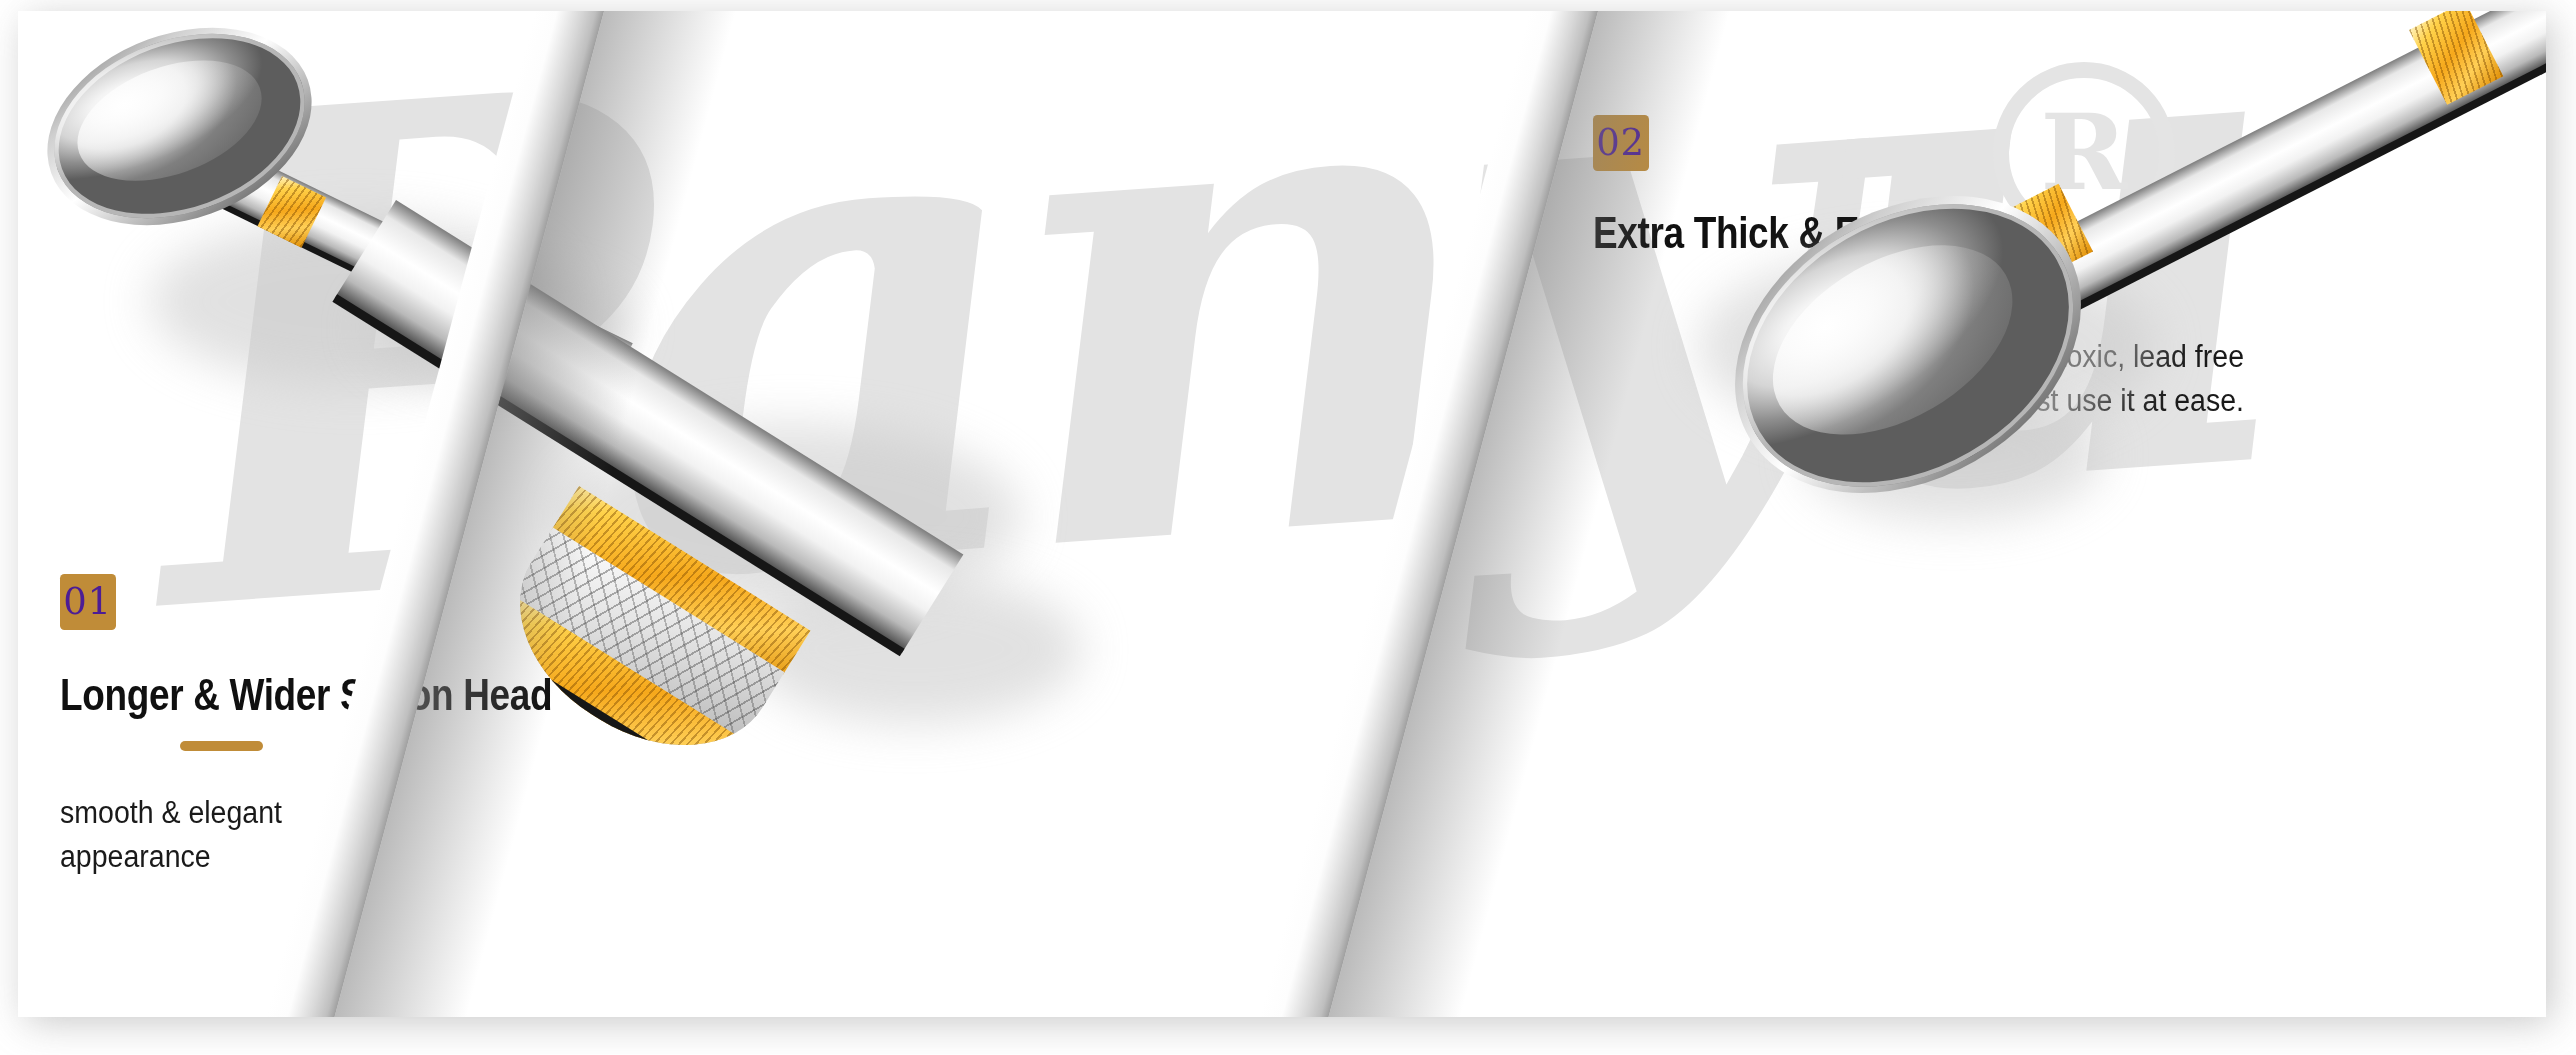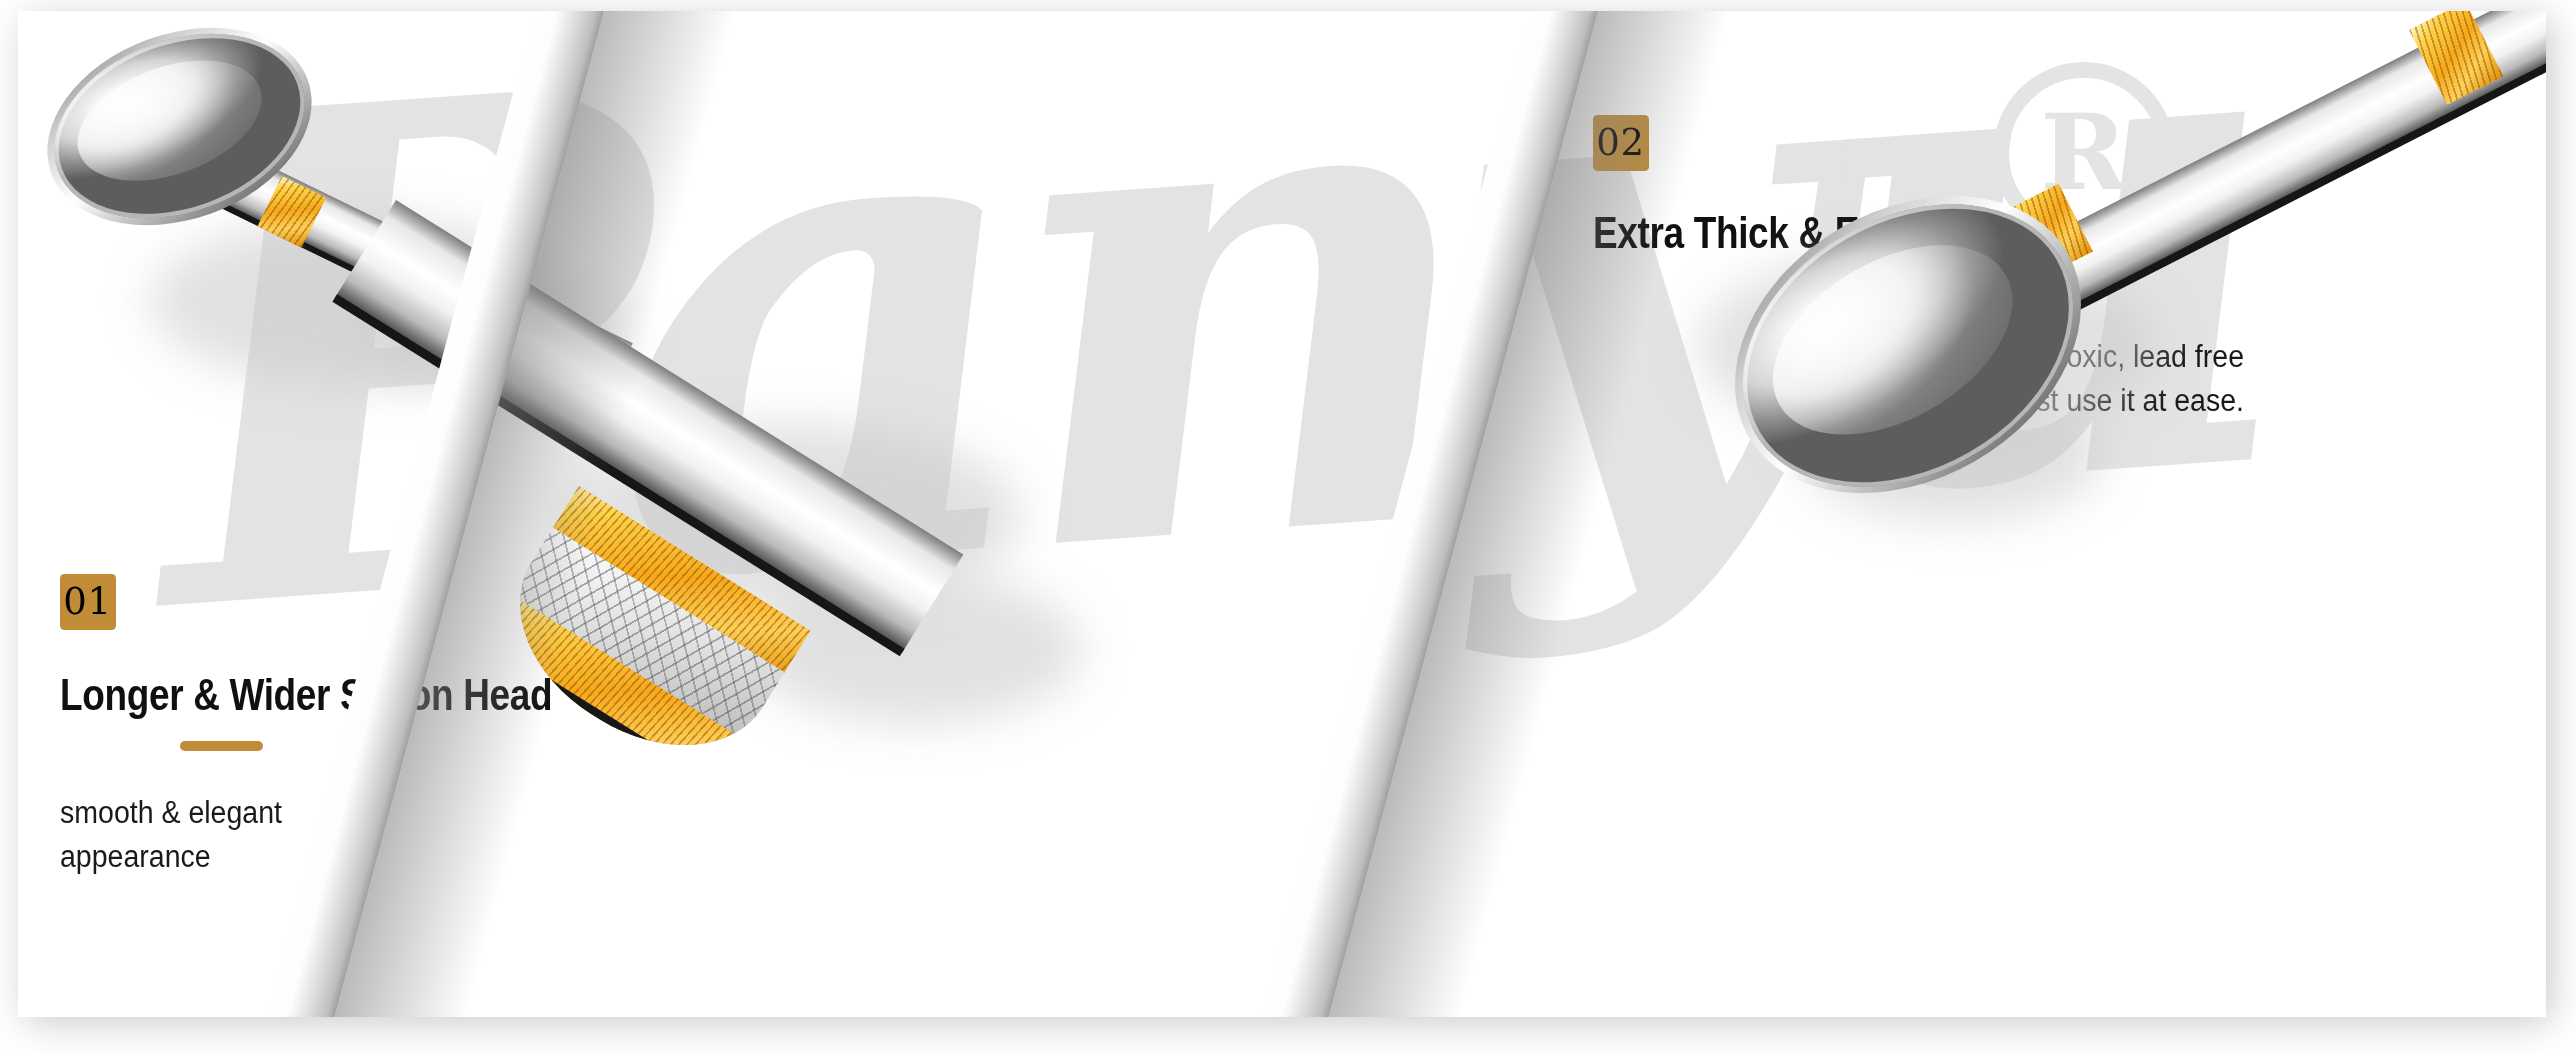--- a/index.html
+++ b/index.html
@@ -77,21 +77,21 @@
         repeating-linear-gradient(44deg, rgba(70,70,70,.34) 0 1.8px, rgba(255,255,255,0) 1.8px 13px),
         linear-gradient(160deg,#ffffff,#e4e4e4 45%,#b9b9b9 100%);}
 
   
   .paddle{position:absolute;overflow:hidden;}
 
   
   .content{position:absolute;}
   .badge{width:56px;height:56px;background:#C08C38;border-radius:4.4px;
       display:flex;align-items:center;justify-content:center;
-      color:#000000;font-family:"DejaVu Serif",serif;font-weight:400;
+      color:#4c1d95;font-family:"DejaVu Serif",serif;font-weight:400;
       font-size:37px;line-height:1;letter-spacing:0.9px;}
   .heading{font-family:"Liberation Sans",sans-serif;font-weight:700;
       color:#101010;font-size:44px;line-height:1.06;letter-spacing:-0.4px;
       transform:scaleX(.84);transform-origin:left center;white-space:nowrap;}
   .dash{width:83px;height:9.7px;background:#C08C38;border-radius:5.3px;}
   .body{font-family:"Liberation Sans",sans-serif;font-weight:400;color:#1a1a1a;
       font-size:31px;line-height:1.42;letter-spacing:0;
       transform:scaleX(.92);}
 
   

